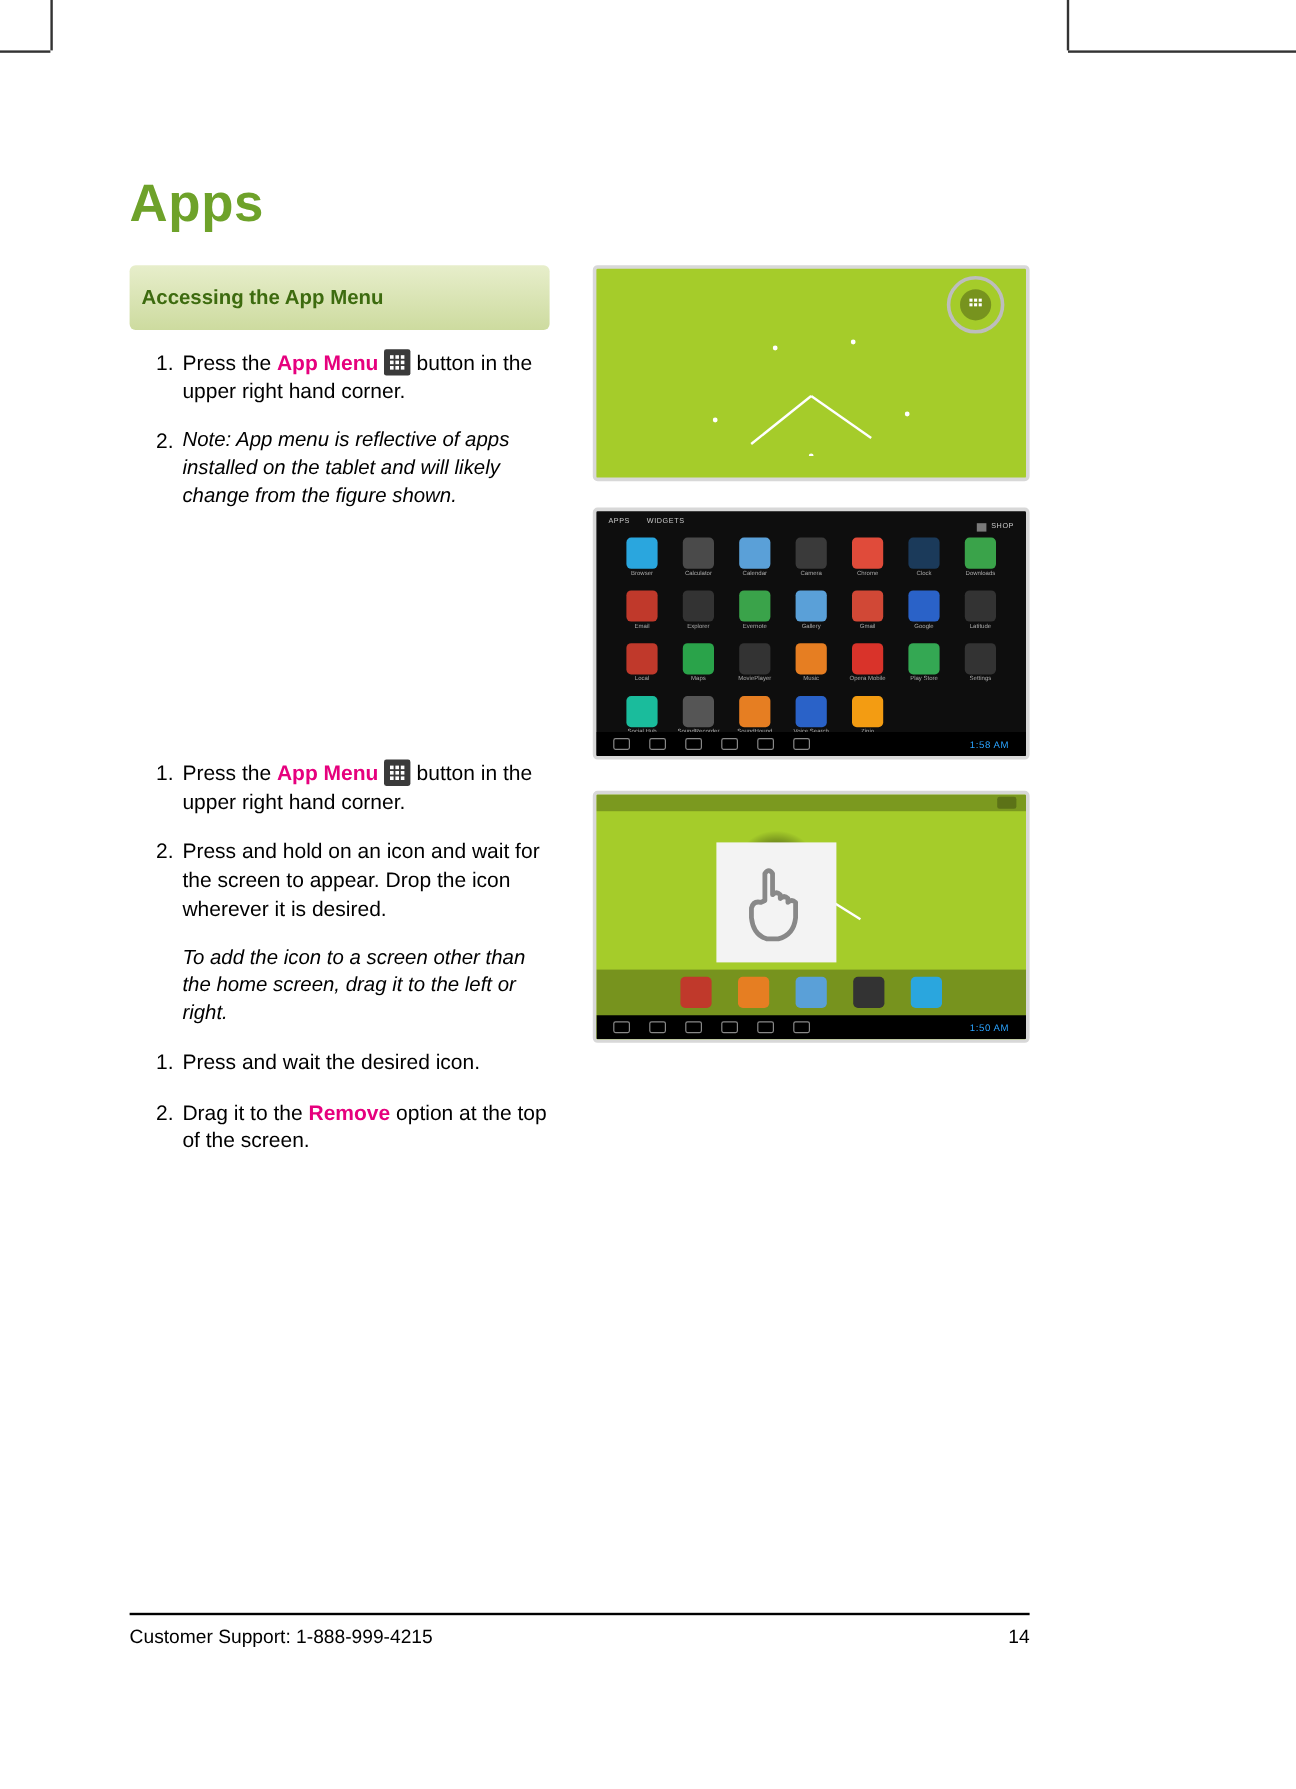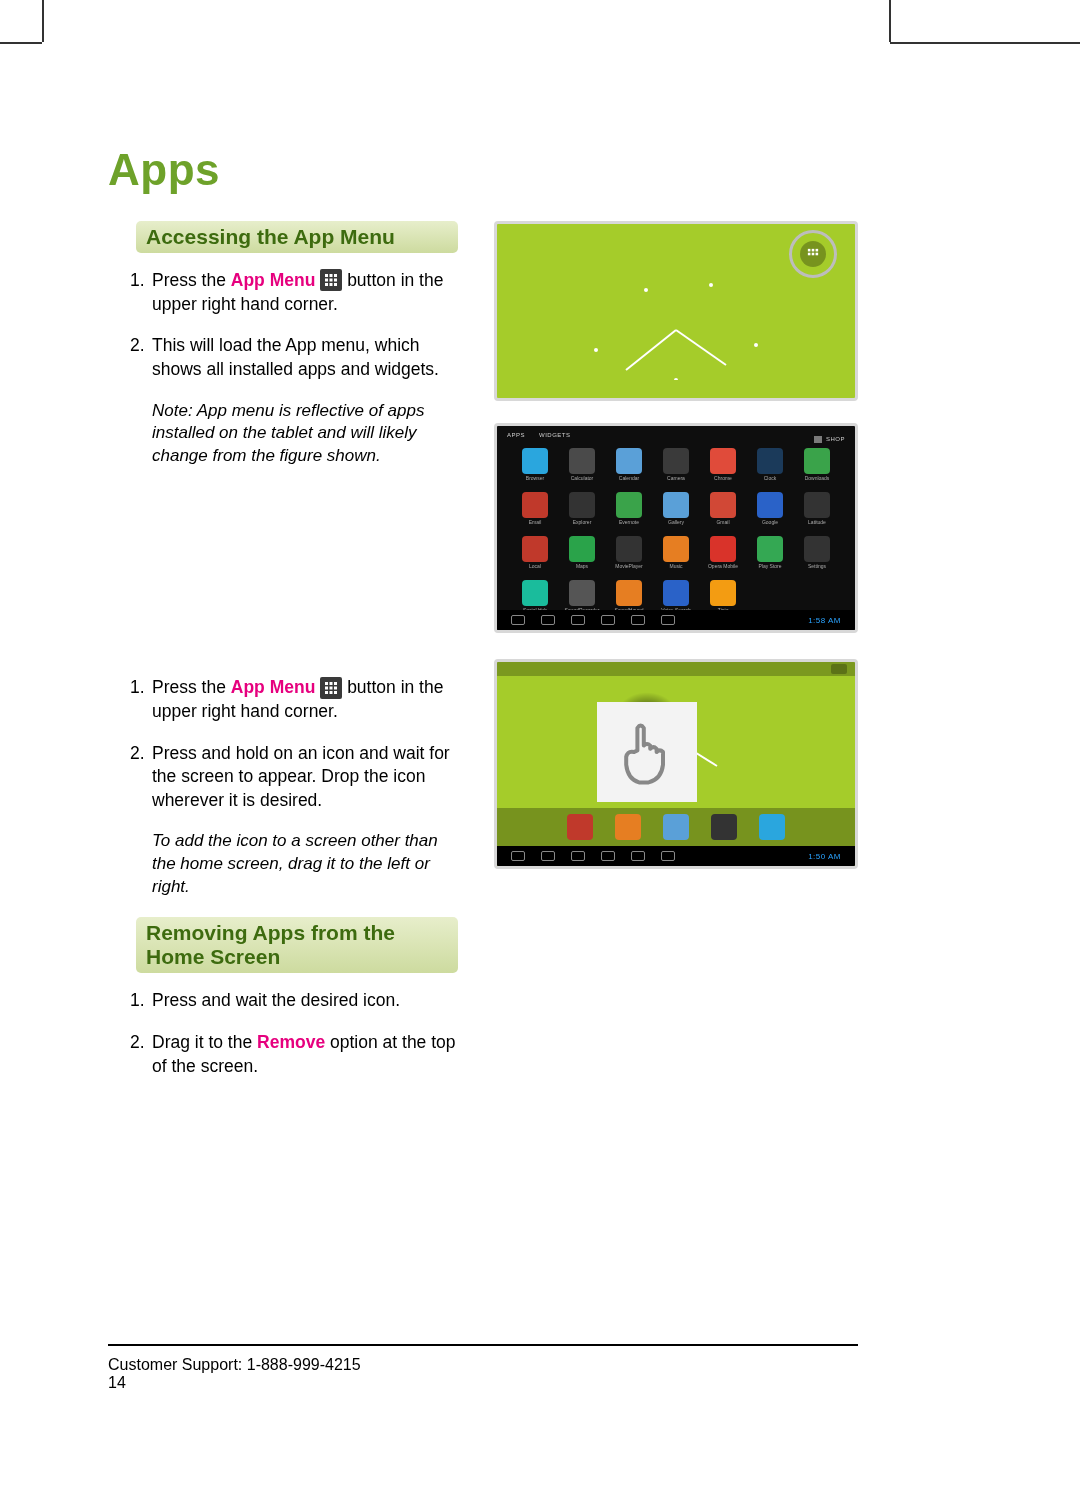--- a/index.html
+++ b/index.html
@@ -16,26 +16,25 @@
 
   h1.title { font-size: 44px; font-weight: 700; color: #6ea22a; letter-spacing: 0.5px; margin-bottom: 26px; }
 
   .two-col { display: flex; gap: 24px; }
   .left-col { width: 350px; flex: 0 0 350px; }
   .right-col { flex: 1; padding-left: 12px; }
 
   .section-header {
     background: linear-gradient(to bottom, #e7eecb, #cddb9f);
     border-radius: 5px;
-    padding: 4px 10px;
+    padding: 17px 10px;
     color: #3d6b0f;
     font-weight: 700;
-    font-size: 21px;
+    font-size: 17px;
     margin-bottom: 16px;
-    margin-left: 28px;
   }
 
   ol.steps { list-style: none; padding-left: 22px; margin-bottom: 18px; }
   ol.steps li { position: relative; padding-left: 22px; margin-bottom: 18px; font-size: 17.5px; line-height: 1.35; }
   ol.steps li .num { position: absolute; left: 0; top: 0; }
 
   .magenta { color: #e6007e; font-weight: 700; }
   .note { font-style: italic; font-size: 17px; line-height: 1.35; padding-left: 44px; margin-bottom: 18px; }
 
   .grid-icon { display: inline-flex; vertical-align: middle; width: 22px; height: 22px; background: #3a3a3a; border-radius: 2px; align-items: center; justify-content: center; position: relative; top: -1px; }
@@ -82,21 +81,21 @@
   .fig-drag .top-bar { position: absolute; top: 0; left: 0; right: 0; height: 14px; background: rgba(0,0,0,0.25); }
   .fig-drag .mini-menu { position: absolute; right: 8px; top: 2px; width: 16px; height: 10px; background: rgba(0,0,0,0.25); border-radius: 2px; }
   .drop-shadow-circ { position: absolute; left: 118px; top: 30px; width: 64px; height: 52px; background: radial-gradient(ellipse at center, rgba(0,0,0,0.35) 0%, rgba(0,0,0,0.35) 40%, rgba(0,0,0,0) 70%); border-radius: 50%; }
   .hand-card { position: absolute; left: 100px; top: 40px; width: 100px; height: 100px; background: #f3f3f3; display: flex; align-items: center; justify-content: center; }
   .hand-card svg path { fill: none; stroke: #888; stroke-width: 5; stroke-linejoin: round; stroke-linecap: round; }
   .dock { position: absolute; left: 0; right: 0; bottom: 20px; height: 38px; background: rgba(0,0,0,0.28); display: flex; align-items: center; justify-content: center; gap: 22px; }
   .dock-icon { width: 26px; height: 26px; border-radius: 4px; }
 
   
   .footer-rule { position: absolute; left: 108px; top: 1344px; width: 750px; height: 1.5px; background: #000; }
-  .footer { position: absolute; left: 108px; top: 1356px; width: 750px; display: flex; justify-content: space-between; font-size: 16px; flex-direction: column; }
+  .footer { position: absolute; left: 108px; top: 1356px; width: 750px; display: flex; justify-content: space-between; font-size: 16px; }
 </style>
 </head>
 <body>
 
 <div class="page">
 
   <div class="crop-top-left"></div>
   <div class="crop-top-right"></div>
   <div class="crop-top-hleft"></div>
   <div class="crop-top-hright"></div>
@@ -122,21 +121,20 @@
                   <rect x="5.5" y="5.5" width="3" height="3"></rect>
                   <rect x="10" y="5.5" width="3" height="3"></rect>
                   <rect x="1" y="10" width="3" height="3"></rect>
                   <rect x="5.5" y="10" width="3" height="3"></rect>
                   <rect x="10" y="10" width="3" height="3"></rect>
                 </svg>
               </span>
             <span> button in the upper right hand corner.</span>
           </li>
           <li><span class="num">2.</span>
-            <span>This will load the App menu, which shows all installed apps and widgets.</span>
           </li>
         </ol>
         <div class="note">Note: App menu is reflective of apps installed on the tablet and will likely change from the figure shown.</div>
 
         <div style="height:190px"></div>
 
         <ol class="steps">
           <li><span class="num">1.</span>
             <span>Press the </span><span class="magenta">App Menu</span>
             <span class="grid-icon">
@@ -153,21 +151,20 @@
                 </svg>
               </span>
             <span> button in the upper right hand corner.</span>
           </li>
           <li><span class="num">2.</span>
             <span>Press and hold on an icon and wait for the screen to appear. Drop the icon wherever it is desired.</span>
           </li>
         </ol>
         <div class="note">To add the icon to a screen other than the home screen, drag it to the left or right.</div>
 
-        <div class="section-header">Removing Apps from the Home Screen</div>
         <ol class="steps">
           <li><span class="num">1.</span>
             <span>Press and wait the desired icon.</span>
           </li>
           <li><span class="num">2.</span>
             <span>Drag it to the </span><span class="magenta">Remove</span><span> option at the top of the screen.</span>
           </li>
         </ol>
 
       </div>

